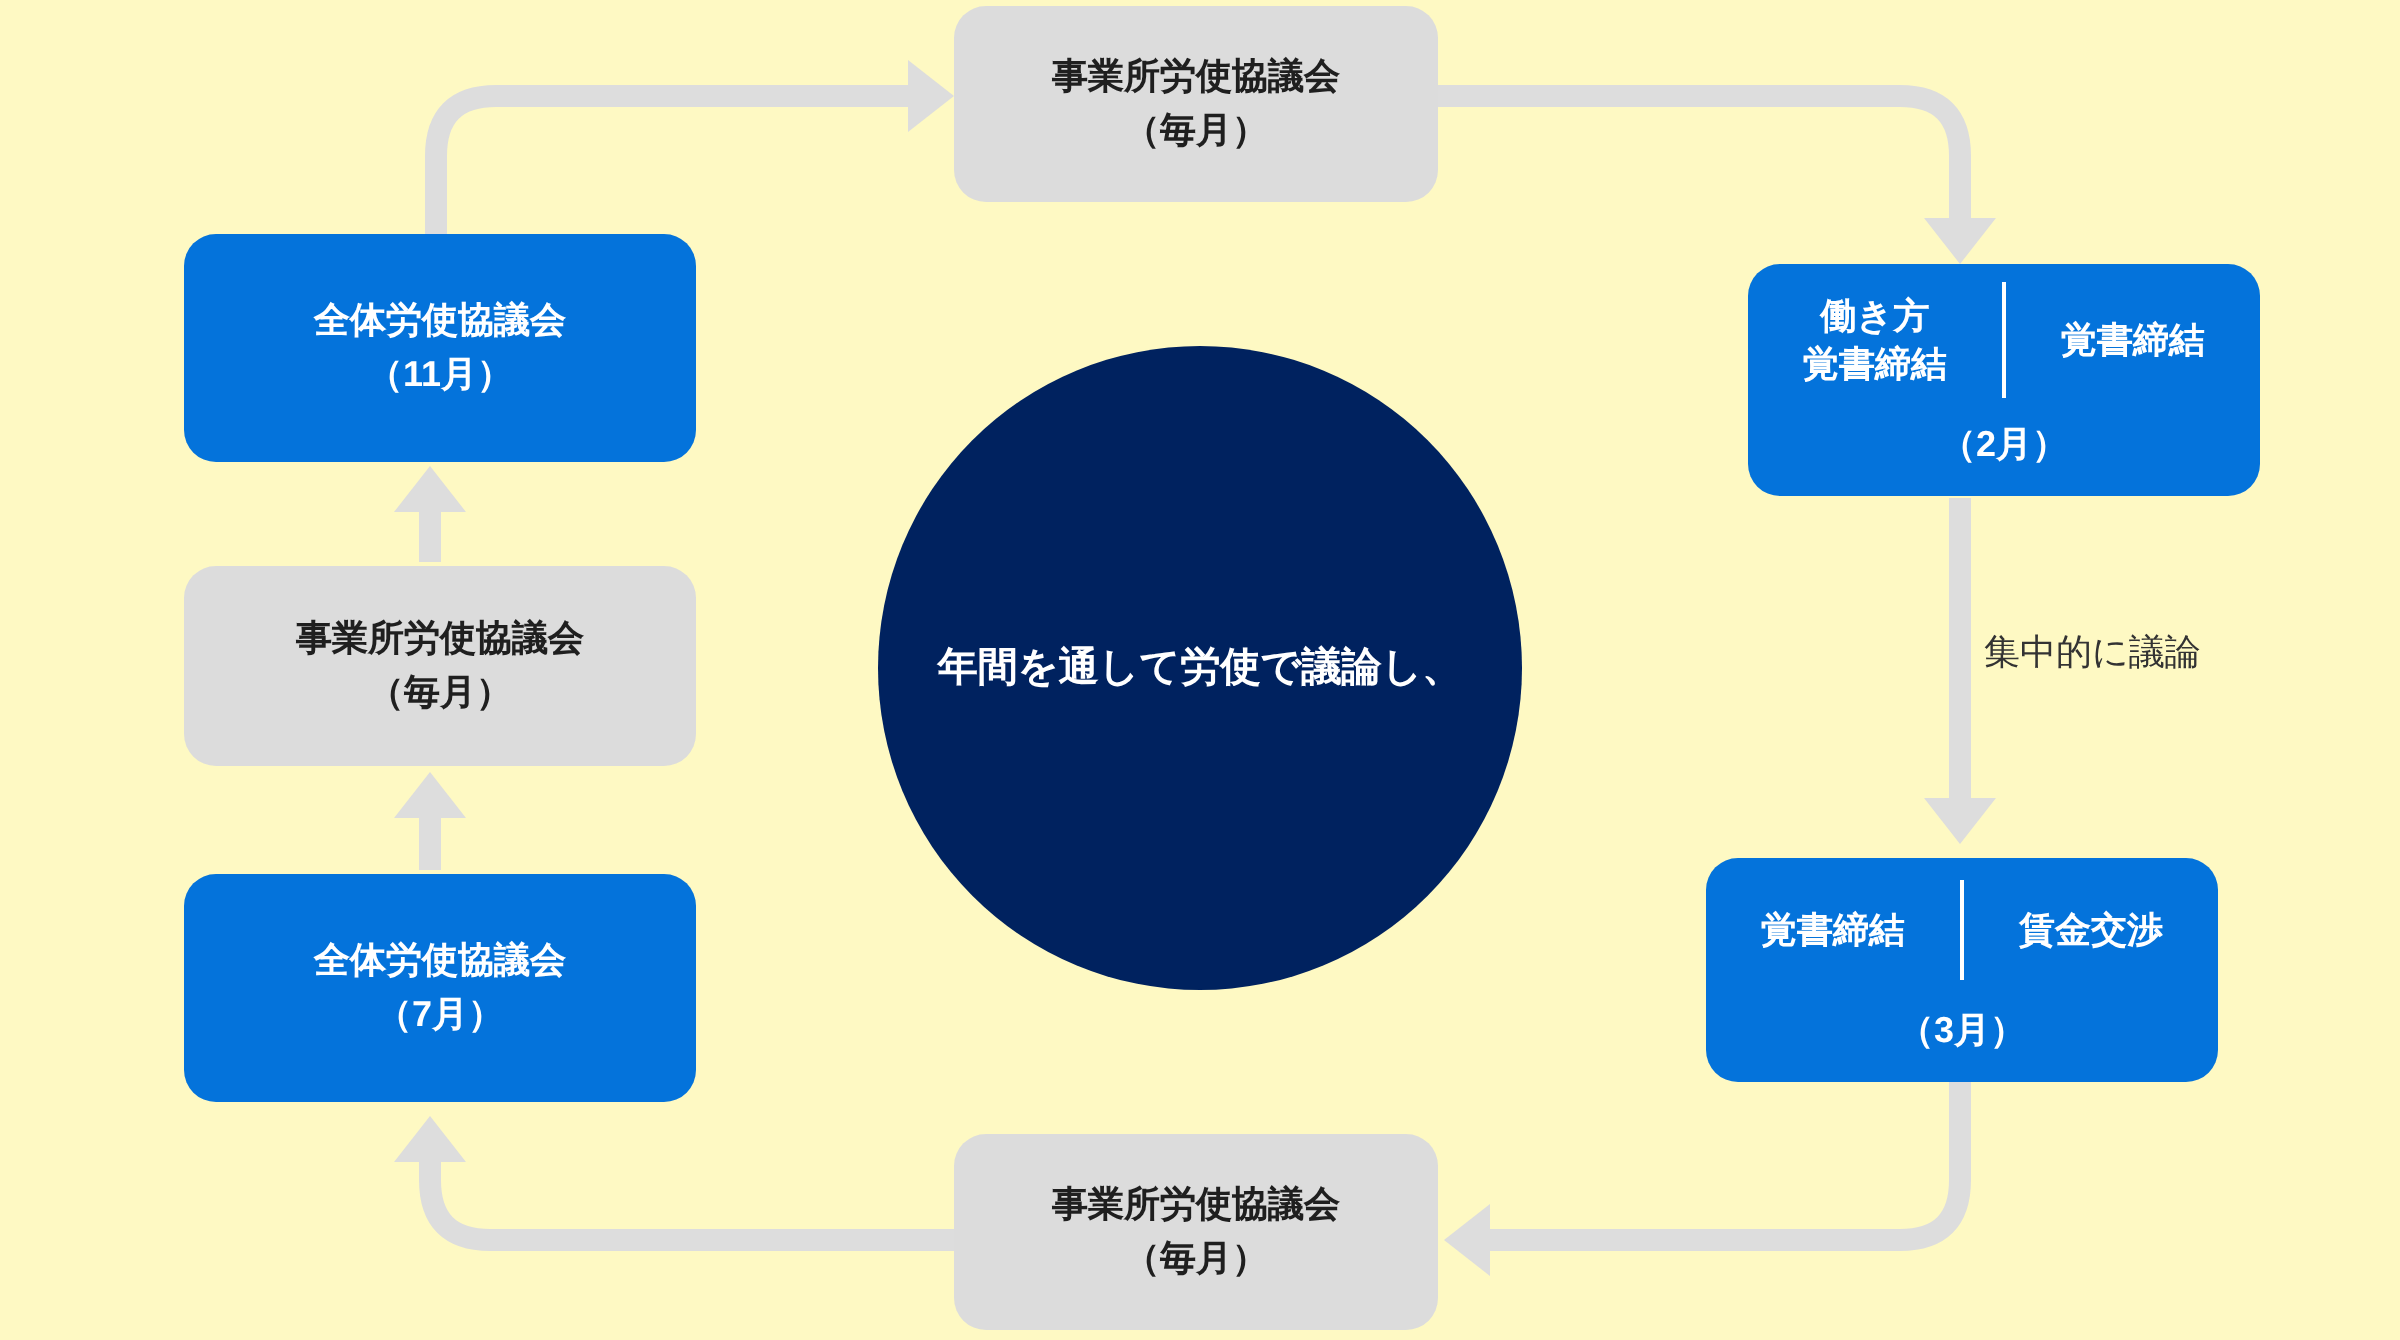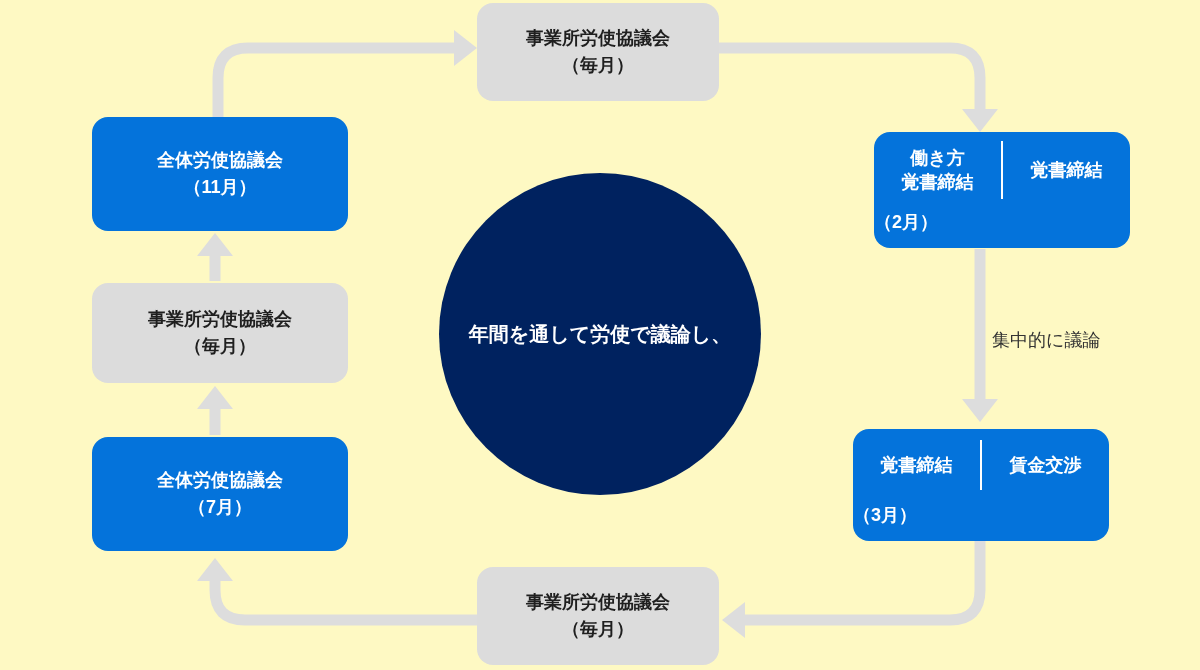--- a/index.html
+++ b/index.html
@@ -29,37 +29,37 @@
 
   .split-box{justify-content:flex-end;padding-bottom:12px;}
   .split-row{
     display:flex;align-items:center;justify-content:center;
     width:100%;flex:1;
   }
   .split-cell{flex:1;text-align:center;line-height:24px;}
   .v-divider{width:2px;background:#ffffff;align-self:center;}
   .v-divider.tall{height:58px;}
   .v-divider.short{height:50px;}
-  .month-line{width:100%;text-align:left;padding-top:2px;}
+  .month-line{width:100%;text-align:center;padding-top:2px;}
 
   .center-circle{
     position:absolute;
     left:439px;top:173px;width:322px;height:322px;
     border-radius:50%;
     background:#00225f;
     display:flex;flex-direction:column;
     align-items:center;justify-content:center;
     text-align:center;
     color:#ffffff;font-weight:bold;
     font-size:20px;line-height:31px;
   }
 
   .flow-label{
     position:absolute;
-    left:992px;top:328px;
+    left:992px;top:314px;
     font-size:18px;line-height:24px;
     color:#333333;font-weight:normal;
     white-space:nowrap;
   }
 </style>
 </head>
 <body>
 
 <div class="canvas">
 

